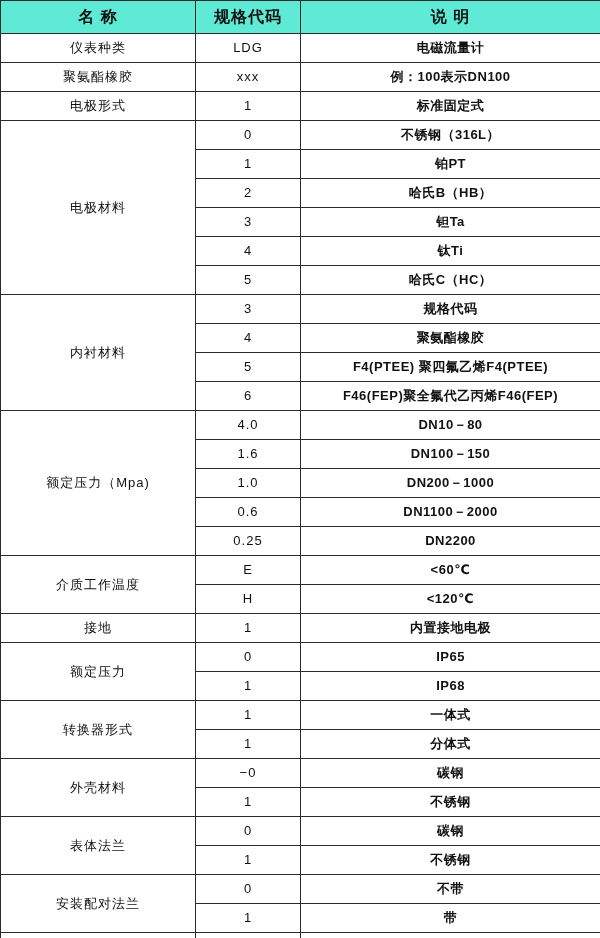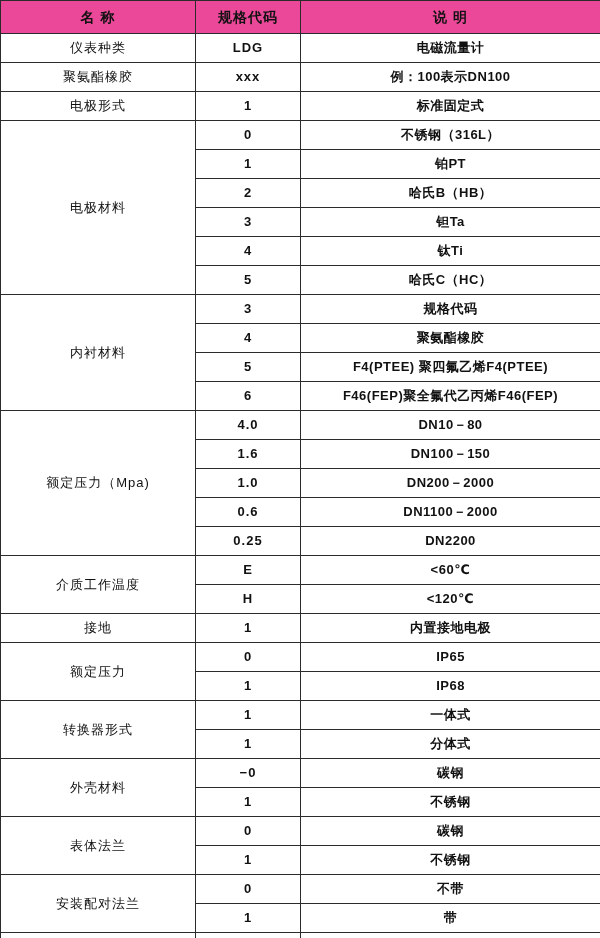--- a/index.html
+++ b/index.html
@@ -24,34 +24,34 @@
   #spec-table td {
     border: 1px solid #2b2b2b;
     text-align: center;
     vertical-align: middle;
     color: #111111;
     font-size: 13px;
     line-height: 1.35;
     padding: 0;
   }
   #spec-table thead th {
-    background: #ec4899;
+    background: #5eead4;
     height: 32px;
     font-weight: bold;
-    font-size: 14px;
+    font-size: 16px;
     letter-spacing: 1px;
   }
   td.name-cell {
     font-weight: normal;
     font-size: 14px;
     letter-spacing: 1px;
     padding: 6px 2px;
   }
   td.code-cell {
-    font-weight: bold;
+    font-weight: normal;
     font-size: 13px;
     letter-spacing: 1px;
     height: 28px;
   }
   td.desc-cell {
     font-weight: bold;
     font-size: 13px;
     letter-spacing: 0.5px;
     height: 28px;
     padding: 4px 3px;
@@ -135,21 +135,21 @@
         <td class="name-cell" rowspan="5">额定压力（Mpa)</td>
         <td class="code-cell">4.0</td>
         <td class="desc-cell">DN10－80</td>
       </tr>
       <tr>
         <td class="code-cell">1.6</td>
         <td class="desc-cell">DN100－150</td>
       </tr>
       <tr>
         <td class="code-cell">1.0</td>
-        <td class="desc-cell">DN200－2000</td>
+        <td class="desc-cell">DN200－1000</td>
       </tr>
       <tr>
         <td class="code-cell">0.6</td>
         <td class="desc-cell">DN1100－2000</td>
       </tr>
       <tr>
         <td class="code-cell">0.25</td>
         <td class="desc-cell">DN2200</td>
       </tr>
       <tr>

